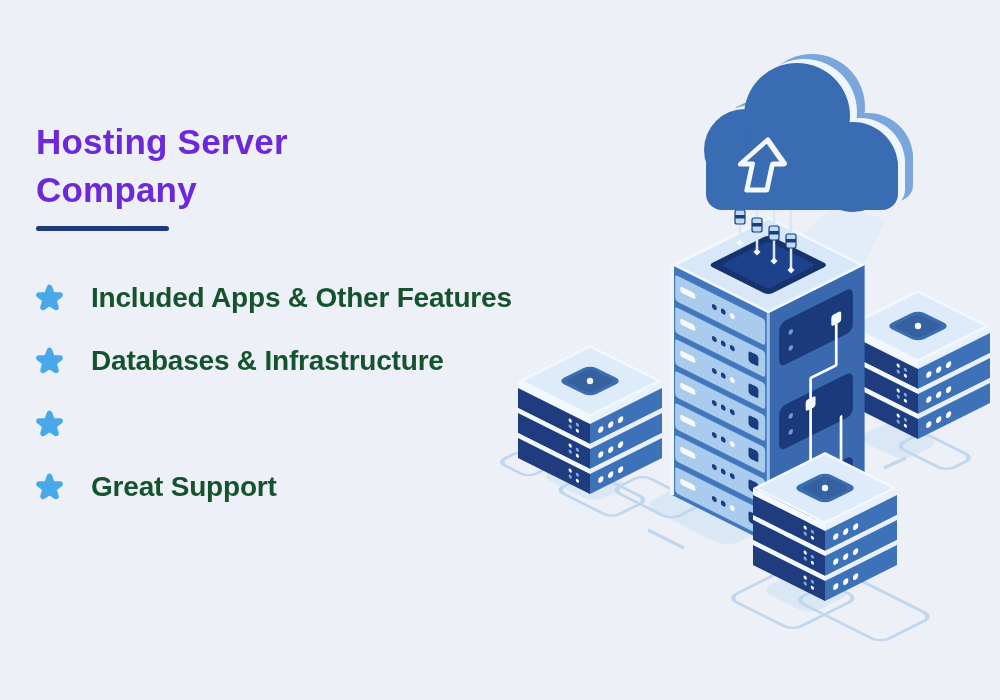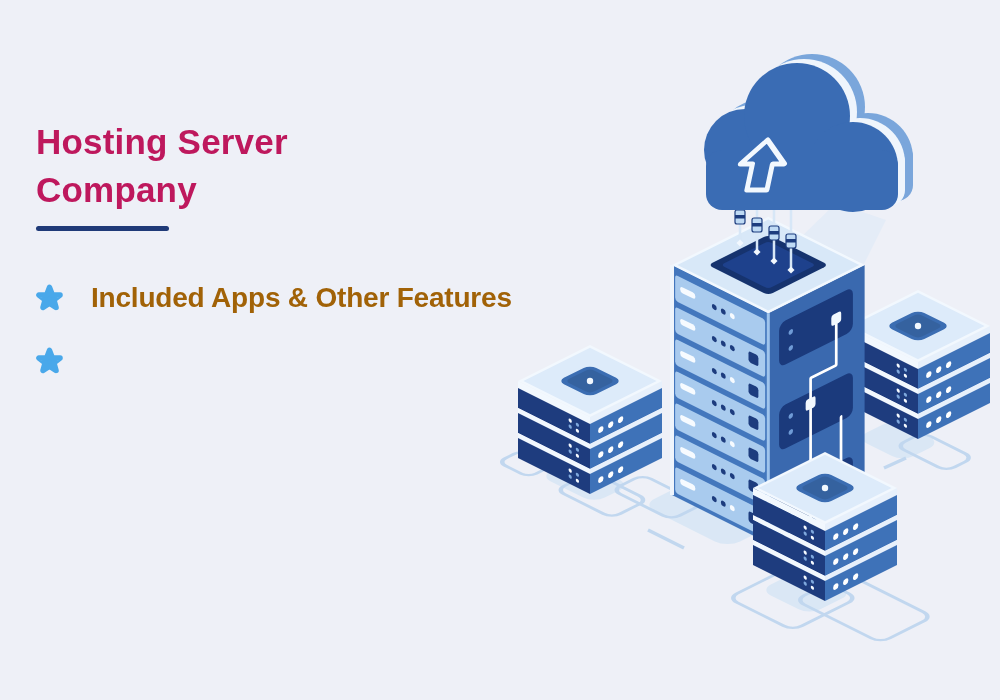--- a/index.html
+++ b/index.html
@@ -5,36 +5,36 @@
   html,body{margin:0;padding:0;}
   body{
     width:1000px;height:700px;position:relative;overflow:hidden;
     background:#EEF0F7;
     font-family:"Liberation Sans", sans-serif;
   }
   .hero-text{position:absolute;left:36px;top:118px;width:420px;}
   .page-title{
     margin:0;width:330px;
     font-size:35px;line-height:48px;font-weight:700;
-    letter-spacing:.2px;color:#be185d;
+    letter-spacing:.2px;color:#6d28d9;
   }
   .title-underline{
     width:133px;height:5px;border-radius:3px;
     background:#1F3A78;margin-top:12px;
   }
   .feature-list{
     list-style:none;margin:0;padding:0;
     position:absolute;left:34px;top:281px;
   }
   .feature-item{
     display:flex;align-items:center;gap:26px;
     height:34px;margin-bottom:29px;
   }
   .feature-label{
-    font-size:28px;font-weight:700;color:#a16207;letter-spacing:-.2px;
+    font-size:28px;font-weight:700;color:#14532d;letter-spacing:-.2px;
     white-space:nowrap;
   }
   .star-icon{flex:0 0 auto;display:block;}
   .illustration{position:absolute;left:460px;top:30px;width:540px;height:650px;}
 </style>
 </head>
 <body>
 
 <div class="hero-text">
   <h1 class="page-title">Hosting Server Company</h1>
@@ -45,20 +45,32 @@
   <li class="feature-item">
     <svg class="star-icon" width="31" height="31" viewBox="-14 -14 28 28">
         <polygon points="0,-10 2.47,-3.4 9.51,-3.09 3.99,1.3 5.88,8.09 0,4.2 -5.88,8.09 -3.99,1.3 -9.51,-3.09 -2.47,-3.4" fill="#49A8EA" stroke="#49A8EA" stroke-width="5" stroke-linejoin="round"></polygon>
       </svg>
     <span class="feature-label">Included Apps &amp; Other Features</span>
   </li>
   <li class="feature-item">
     <svg class="star-icon" width="31" height="31" viewBox="-14 -14 28 28">
         <polygon points="0,-10 2.47,-3.4 9.51,-3.09 3.99,1.3 5.88,8.09 0,4.2 -5.88,8.09 -3.99,1.3 -9.51,-3.09 -2.47,-3.4" fill="#49A8EA" stroke="#49A8EA" stroke-width="5" stroke-linejoin="round"></polygon>
       </svg>
+    <span class="feature-label">Databases &amp; Infrastructure</span>
+  </li>
+  <li class="feature-item">
+    <svg class="star-icon" width="31" height="31" viewBox="-14 -14 28 28">
+        <polygon points="0,-10 2.47,-3.4 9.51,-3.09 3.99,1.3 5.88,8.09 0,4.2 -5.88,8.09 -3.99,1.3 -9.51,-3.09 -2.47,-3.4" fill="#49A8EA" stroke="#49A8EA" stroke-width="5" stroke-linejoin="round"></polygon>
+      </svg>
+  </li>
+  <li class="feature-item">
+    <svg class="star-icon" width="31" height="31" viewBox="-14 -14 28 28">
+        <polygon points="0,-10 2.47,-3.4 9.51,-3.09 3.99,1.3 5.88,8.09 0,4.2 -5.88,8.09 -3.99,1.3 -9.51,-3.09 -2.47,-3.4" fill="#49A8EA" stroke="#49A8EA" stroke-width="5" stroke-linejoin="round"></polygon>
+      </svg>
+    <span class="feature-label">Great Support</span>
   </li>
 </ul>
 
 <svg class="illustration" viewBox="460 30 540 650" xmlns="http://www.w3.org/2000/svg">
   <defs>
 
     <g id="ministack">
 
       <g transform="matrix(0.9,0.45,0,1,0,0)">
         <rect x="0" y="0" width="80" height="7" fill="#F2F8FE"></rect>

